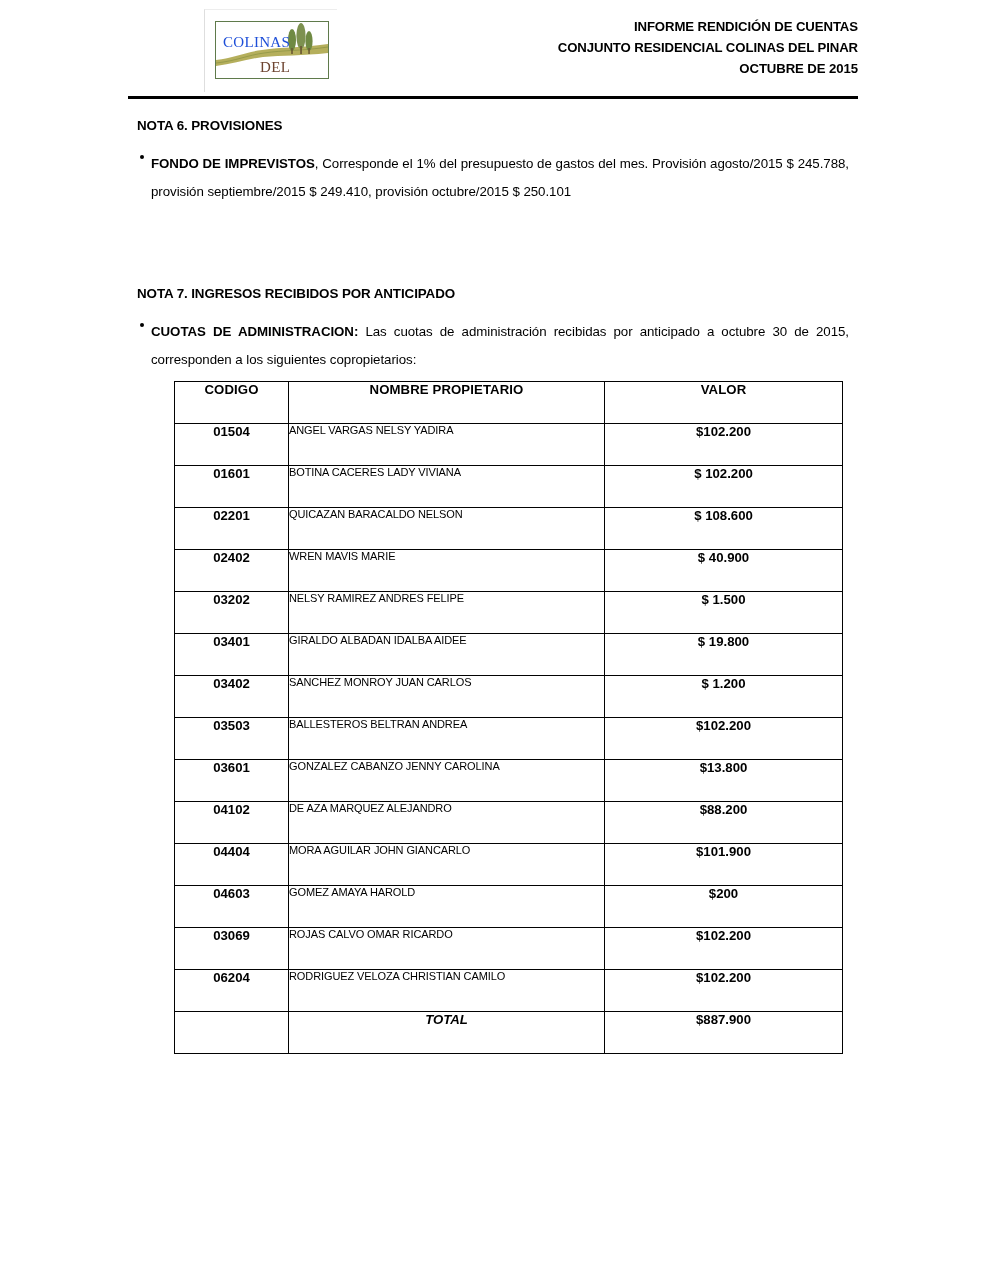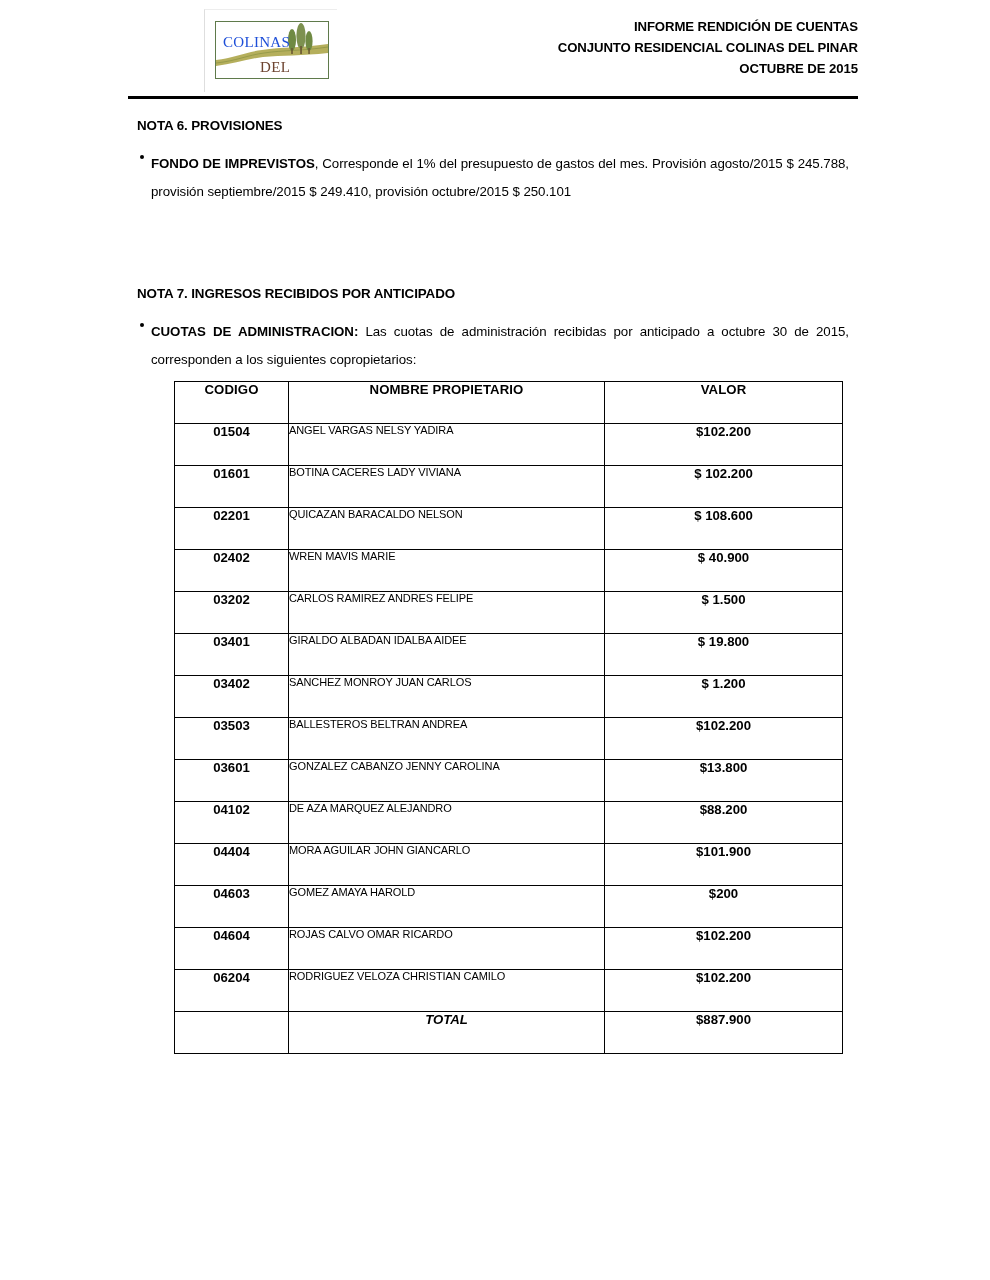--- a/index.html
+++ b/index.html
@@ -278,21 +278,21 @@
             <td class="td-name cell-pad">QUICAZAN BARACALDO NELSON</td>
             <td class="td-value cell-pad">$ 108.600</td>
           </tr>
           <tr>
             <td class="td-code cell-pad">02402</td>
             <td class="td-name cell-pad">WREN MAVIS MARIE</td>
             <td class="td-value cell-pad">$ 40.900</td>
           </tr>
           <tr>
             <td class="td-code cell-pad">03202</td>
-            <td class="td-name cell-pad">CARLOS RAMIREZ ANDRES FELIPE</td>
+            <td class="td-name cell-pad">NELSY RAMIREZ ANDRES FELIPE</td>
             <td class="td-value cell-pad">$ 1.500</td>
           </tr>
           <tr>
             <td class="td-code cell-pad">03401</td>
             <td class="td-name cell-pad">GIRALDO ALBADAN IDALBA AIDEE</td>
             <td class="td-value cell-pad">$ 19.800</td>
           </tr>
           <tr>
             <td class="td-code cell-pad">03402</td>
             <td class="td-name cell-pad">SANCHEZ MONROY JUAN CARLOS</td>
@@ -317,21 +317,21 @@
             <td class="td-code cell-pad">04404</td>
             <td class="td-name cell-pad">MORA AGUILAR JOHN GIANCARLO</td>
             <td class="td-value cell-pad">$101.900</td>
           </tr>
           <tr>
             <td class="td-code cell-pad">04603</td>
             <td class="td-name cell-pad">GOMEZ AMAYA HAROLD</td>
             <td class="td-value cell-pad">$200</td>
           </tr>
           <tr>
-            <td class="td-code cell-pad">04604</td>
+            <td class="td-code cell-pad">03069</td>
             <td class="td-name cell-pad">ROJAS CALVO OMAR RICARDO</td>
             <td class="td-value cell-pad">$102.200</td>
           </tr>
           <tr>
             <td class="td-code cell-pad">06204</td>
             <td class="td-name cell-pad">RODRIGUEZ VELOZA CHRISTIAN CAMILO</td>
             <td class="td-value cell-pad">$102.200</td>
           </tr>
           <tr>
             <td class="td-empty cell-pad"></td>

